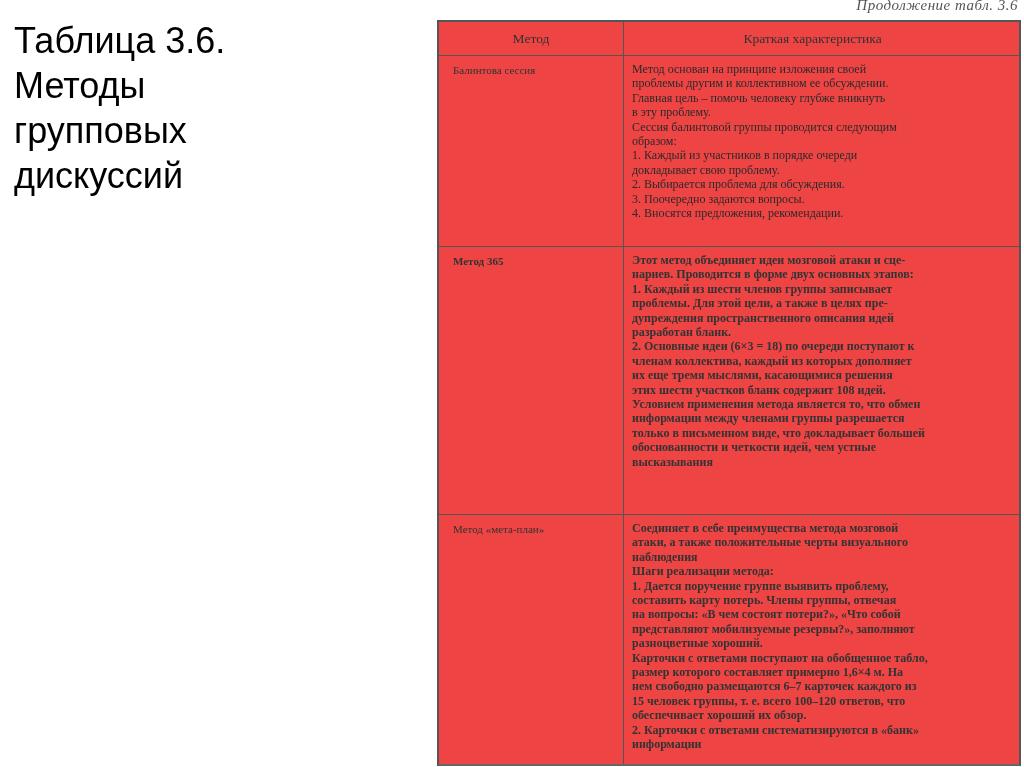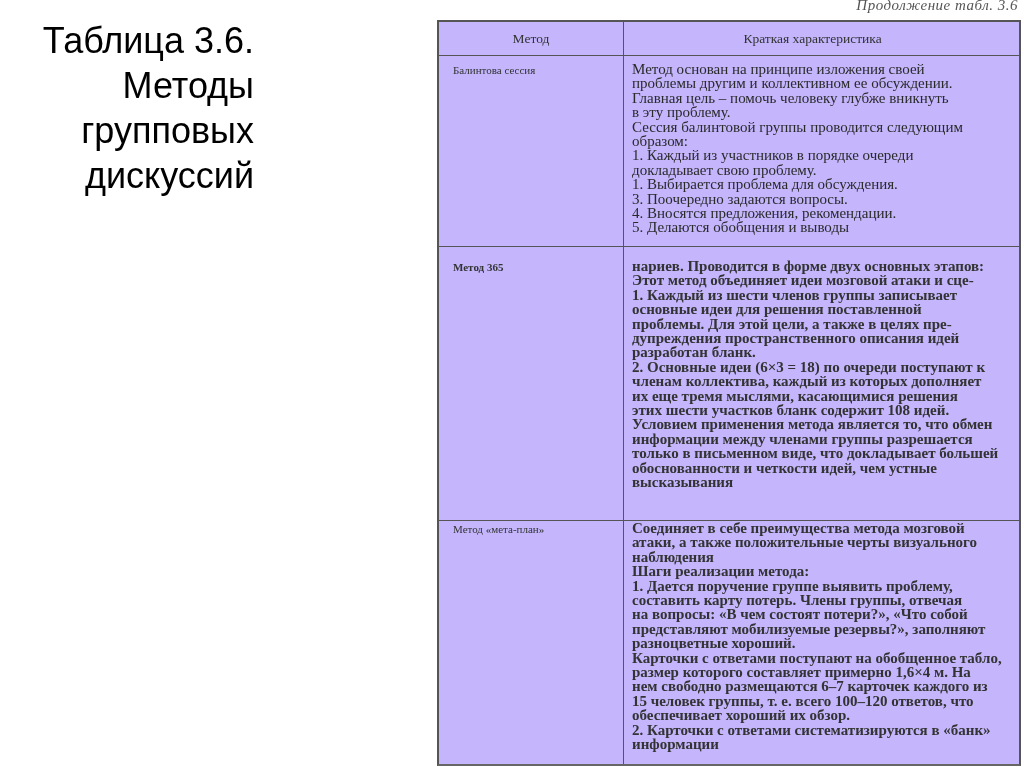--- a/index.html
+++ b/index.html
@@ -6,53 +6,53 @@
   body {
     width:1024px; height:767px; overflow:hidden;
     background:#ffffff; position:relative;
     font-family: "Liberation Serif", serif;
     color:#1a1a1a;
   }
   .slide-title {
     position:absolute; left:14px; top:18px; width:240px;
     font-family:"Liberation Sans", sans-serif;
     font-size:36px; line-height:45px; color:#000;
-    text-align:right;
+    text-align:left;
   }
   .slide-title span { display:block; }
   .continuation {
     position:absolute; right:6px; top:-3px;
     font-family:"Liberation Serif", serif;
     font-style:italic; font-size:15px; color:#555;
     letter-spacing:0.5px;
   }
   .table {
     position:absolute; left:437px; top:20px; width:584px; height:746px;
     border:2px solid #555; border-bottom:2px solid #666; box-sizing:border-box;
-    background:#c4b5fd;
+    background:#ef4444;
   }
   .col-divider {
     position:absolute; left:184px; top:0; bottom:0; width:1px; background:#555;
   }
   .row {
     position:absolute; left:0; right:0; border-bottom:1px solid #555;
   }
   .row.last { border-bottom:none; }
   .hdr-cell {
     position:absolute; top:0; height:33px; line-height:33px;
     font-size:13.5px; color:#333; text-align:center;
   }
   .method-cell {
     position:absolute; left:14px; top:8px; width:165px;
     font-size:11px; color:#333; font-weight:bold;
   }
   .method-cell.normal { font-weight:normal; }
   .desc-cell {
     position:absolute; left:193px; top:6px; width:384px;
-    font-size:15px; line-height:14.4px; color:#2a2a2a;
+    font-size:12px; line-height:14.4px; color:#2a2a2a;
   }
   .desc-cell .line { display:block; white-space:nowrap; }
   .desc-cell.bold .line { font-weight:bold; color:#333; }
 </style>
 </head>
 <body>
 
 <div class="slide-title">
   <span>Таблица 3.6.</span>
   <span>Методы</span>
@@ -74,34 +74,32 @@
     <div class="method-cell normal">Балинтова сессия</div>
     <div class="desc-cell">
       <span class="line">Метод основан на принципе изложения своей</span>
       <span class="line">проблемы другим и коллективном ее обсуждении.</span>
       <span class="line">Главная цель – помочь человеку глубже вникнуть</span>
       <span class="line">в эту проблему.</span>
       <span class="line">Сессия балинтовой группы проводится следующим</span>
       <span class="line">образом:</span>
       <span class="line">1. Каждый из участников в порядке очереди</span>
       <span class="line">докладывает свою проблему.</span>
-      <span class="line">1. Выбирается проблема для обсуждения.</span>
+      <span class="line">2. Выбирается проблема для обсуждения.</span>
       <span class="line">3. Поочередно задаются вопросы.</span>
       <span class="line">4. Вносятся предложения, рекомендации.</span>
-      <span class="line">5. Делаются обобщения и выводы</span>
     </div>
   </div>
 
-  <div class="row" style="top:231px; height:267px;padding-left:16px;">
+  <div class="row" style="top:225px; height:267px;padding-left:16px;">
     <div class="method-cell">Метод 365</div>
     <div class="desc-cell bold">
+      <span class="line">Этот метод объединяет идеи мозговой атаки и сце-</span>
       <span class="line">нариев. Проводится в форме двух основных этапов:</span>
-      <span class="line">Этот метод объединяет идеи мозговой атаки и сце-</span>
       <span class="line">1. Каждый из шести членов группы записывает</span>
-      <span class="line">основные идеи для решения поставленной</span>
       <span class="line">проблемы. Для этой цели, а также в целях пре-</span>
       <span class="line">дупреждения пространственного описания идей</span>
       <span class="line">разработан бланк.</span>
       <span class="line">2. Основные идеи (6×3 = 18) по очереди поступают к</span>
       <span class="line">членам коллектива, каждый из которых дополняет</span>
       <span class="line">их еще тремя мыслями, касающимися решения</span>
       <span class="line">этих шести участков бланк содержит 108 идей.</span>
       <span class="line">Условием применения метода является то, что обмен</span>
       <span class="line">информации между членами группы разрешается</span>
       <span class="line">только в письменном виде, что докладывает большей</span>

